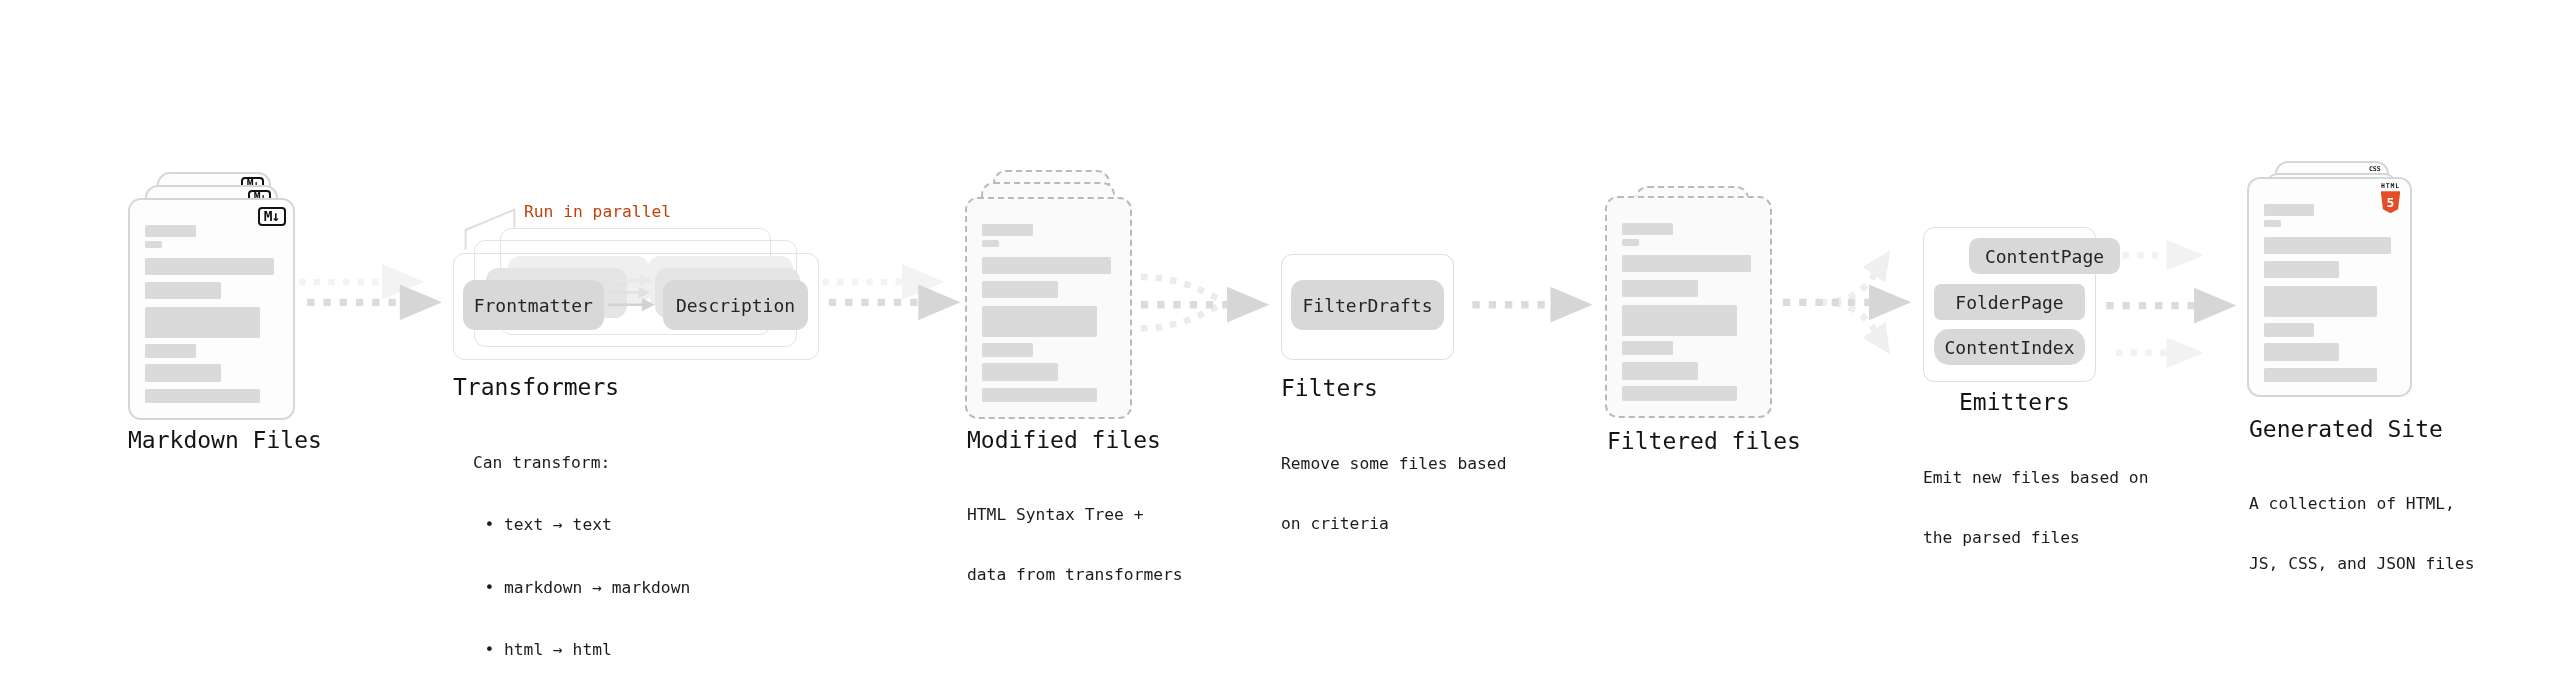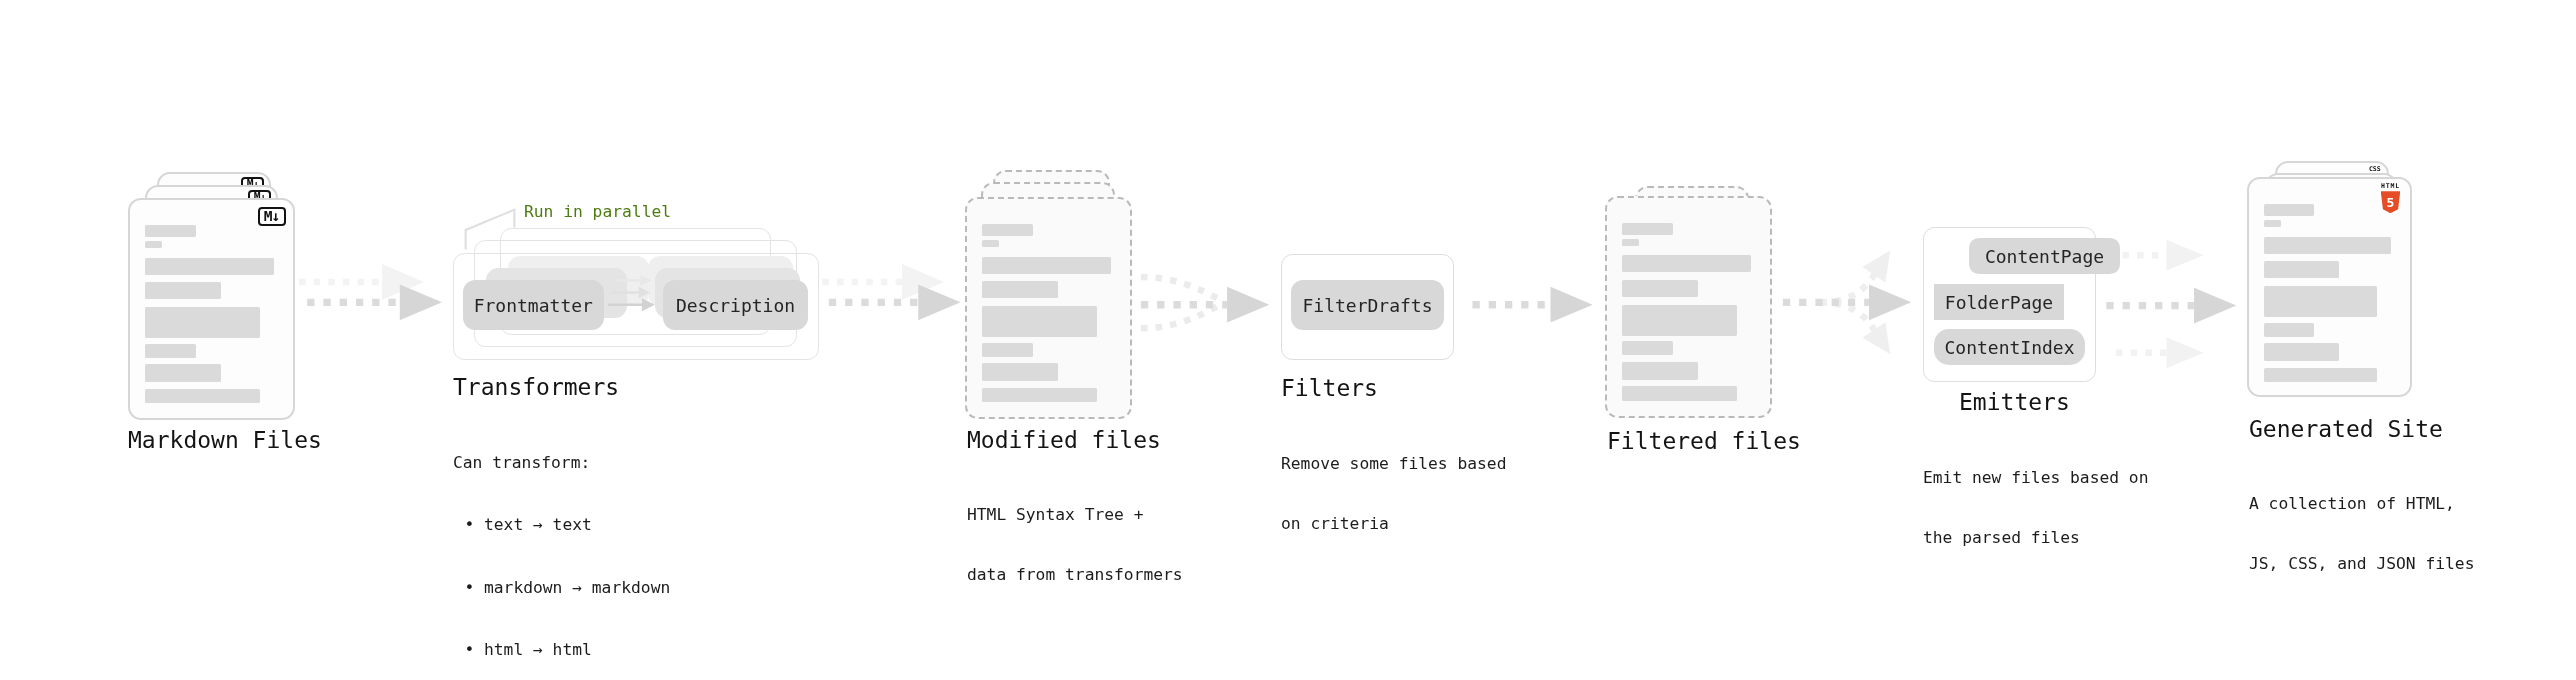--- a/index.html
+++ b/index.html
@@ -29,24 +29,24 @@
 
   .pill{position:absolute;border-radius:12.2px;background:#d8d8d8;display:flex;
         align-items:center;justify-content:center;font-size:18px;color:#252525;z-index:4;}
   .ghost{position:absolute;border-radius:12.2px;z-index:2;}
 
   .obox{position:absolute;border:1.6px solid #e3e3e3;border-radius:11.4px;background:transparent;
         box-sizing:border-box;z-index:1;}
 
   .stage-title{position:absolute;font-size:23px;color:#141414;white-space:pre;z-index:5;}
   .stage-sub{position:absolute;font-size:16.3px;line-height:20.3px;color:#1c1c1c;white-space:pre;z-index:5;}
-  .stage-sub.bullets div{line-height:22px;}
+  .stage-sub.bullets div{line-height:22px;margin-left:20px;}
   .stage-sub.bullets div + div{padding-left:11.4px;}
 
-  .annotation{position:absolute;font-size:16.3px;color:#4d7c0f;white-space:pre;z-index:5;}
+  .annotation{position:absolute;font-size:16.3px;color:#c2410c;white-space:pre;z-index:5;}
 
   
   .css-badge{position:absolute;top:3.3px;right:4.1px;z-index:2;text-align:center;}
   .css-badge .t{font-size:6.5px;font-weight:bold;color:#111;line-height:6.5px;letter-spacing:0;}
   .css-badge .u{width:17px;height:2.4px;background:#2b63f1;margin-top:0.8px;}
   .js-badge{position:absolute;top:4.9px;right:6.5px;width:18.7px;height:9px;background:#f7df1e;z-index:2;}
   .html5-badge{position:absolute;top:4.1px;right:9px;width:21px;z-index:2;text-align:center;}
   .html5-badge .t{font-size:6.5px;font-weight:bold;color:#111;line-height:7.3px;letter-spacing:0.8px;}
   .html5-badge .shield{width:19.5px;height:22px;margin:0.8px auto 0;background:#e44d26;
       clip-path:polygon(0% 0%,100% 0%,89% 82%,50% 100%,11% 82%);
@@ -206,21 +206,21 @@
           <div class="bar b6"></div>
         <div class="bar b7"></div>
           <div class="bar b8"></div>
       </div>
     </div>
   </div>
   <div class="stage-title" style="left:1607px;top:428px;">Filtered files</div>
 
   <div class="obox" style="left:1923px;top:227px;width:173px;height:155px;border-color:#dddddd;"></div>
   <div class="pill" style="left:1934px;top:238px;width:151px;height:36px;border-radius:9.8px;margin-left:35px;">ContentPage</div>
-  <div class="pill" style="left:1934px;top:284px;width:130px;height:36px;border-radius:0;">FolderPage</div>
+  <div class="pill" style="left:1934px;top:284px;width:151px;height:36px;border-radius:7px;">FolderPage</div>
   <div class="pill" style="left:1934px;top:329px;width:151px;height:36px;border-radius:15px;">ContentIndex</div>
   <div class="stage-title" style="left:1923px;top:389px;margin-left:36px;">Emitters</div>
   <div class="stage-sub" style="left:1923px;top:427px;">
     <div>Emit new files based on</div>
     <div>the parsed files</div>
   </div>
 
   <div style="position:absolute;left:2247px;top:161px;width:171px;height:249px;">
     <div class="card solid" style="left:28.4px;top:0;width:114px;height:220px;">
       <div class="css-badge">

